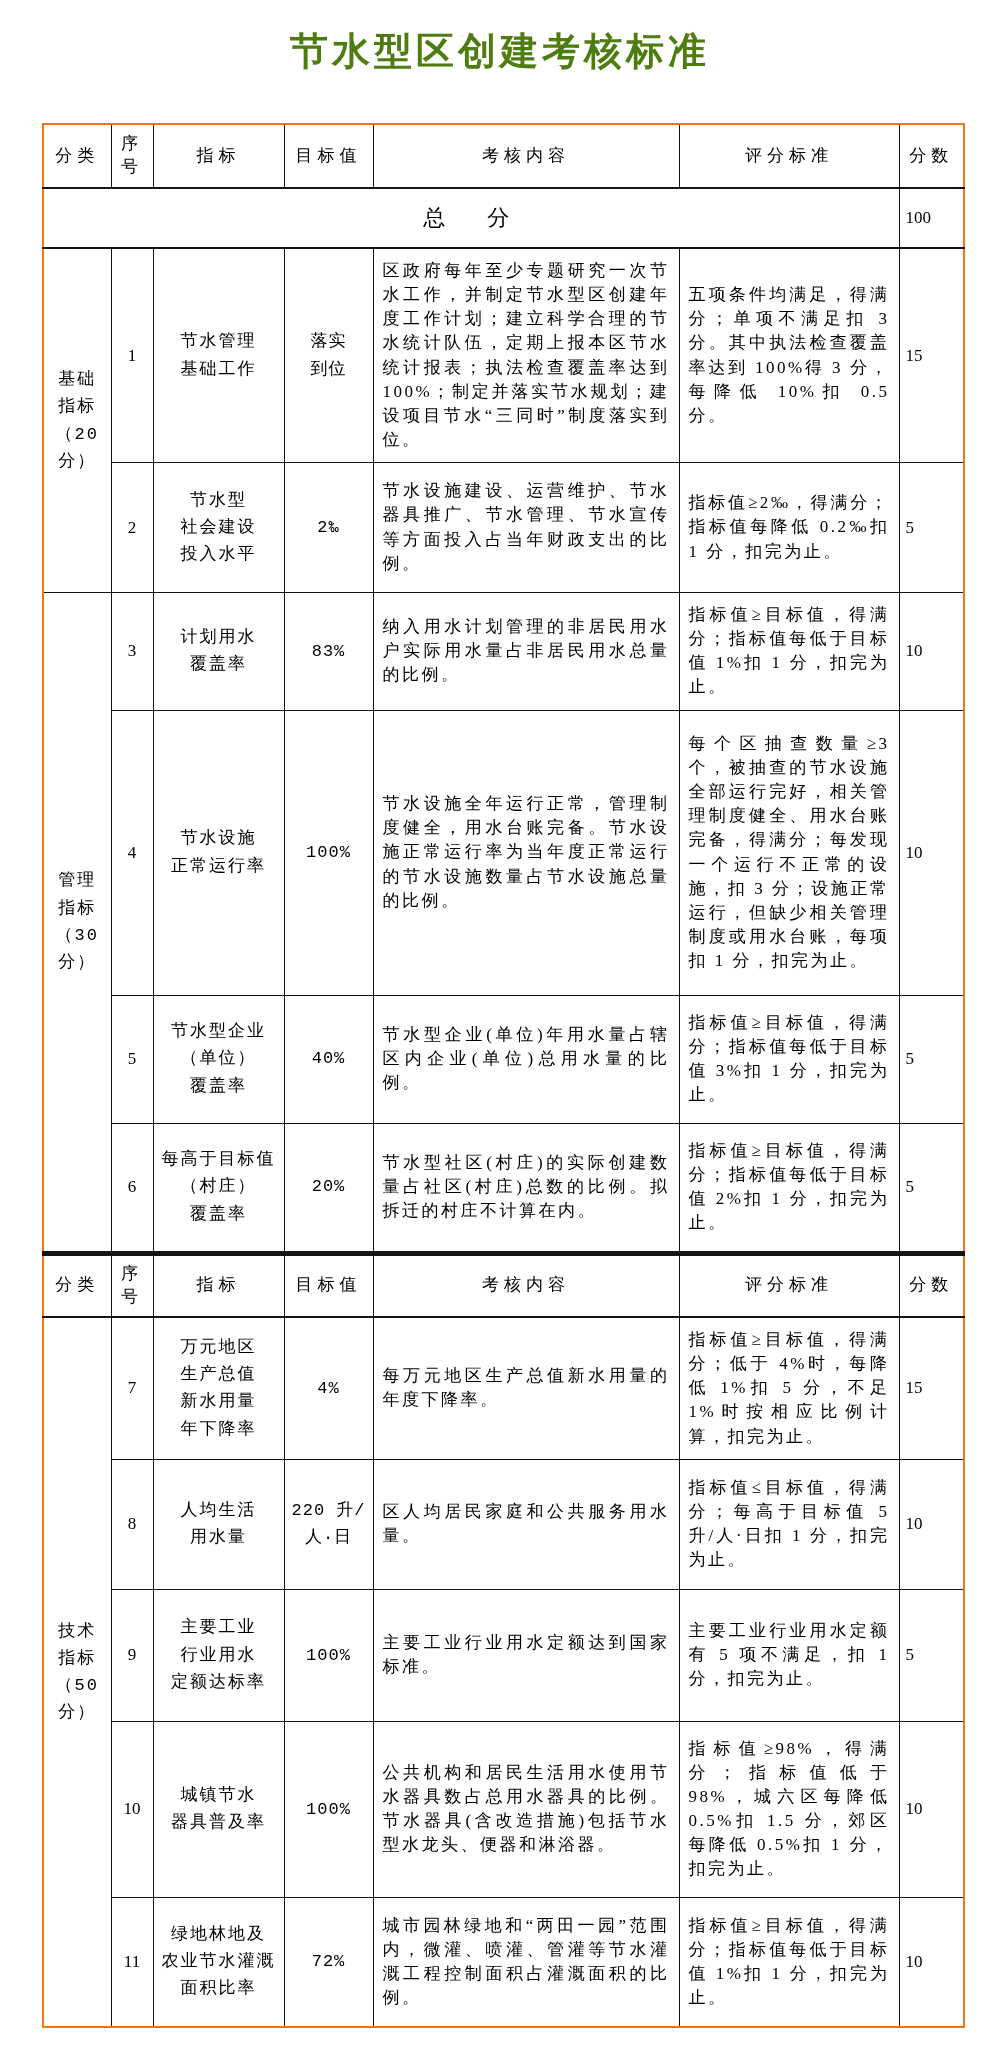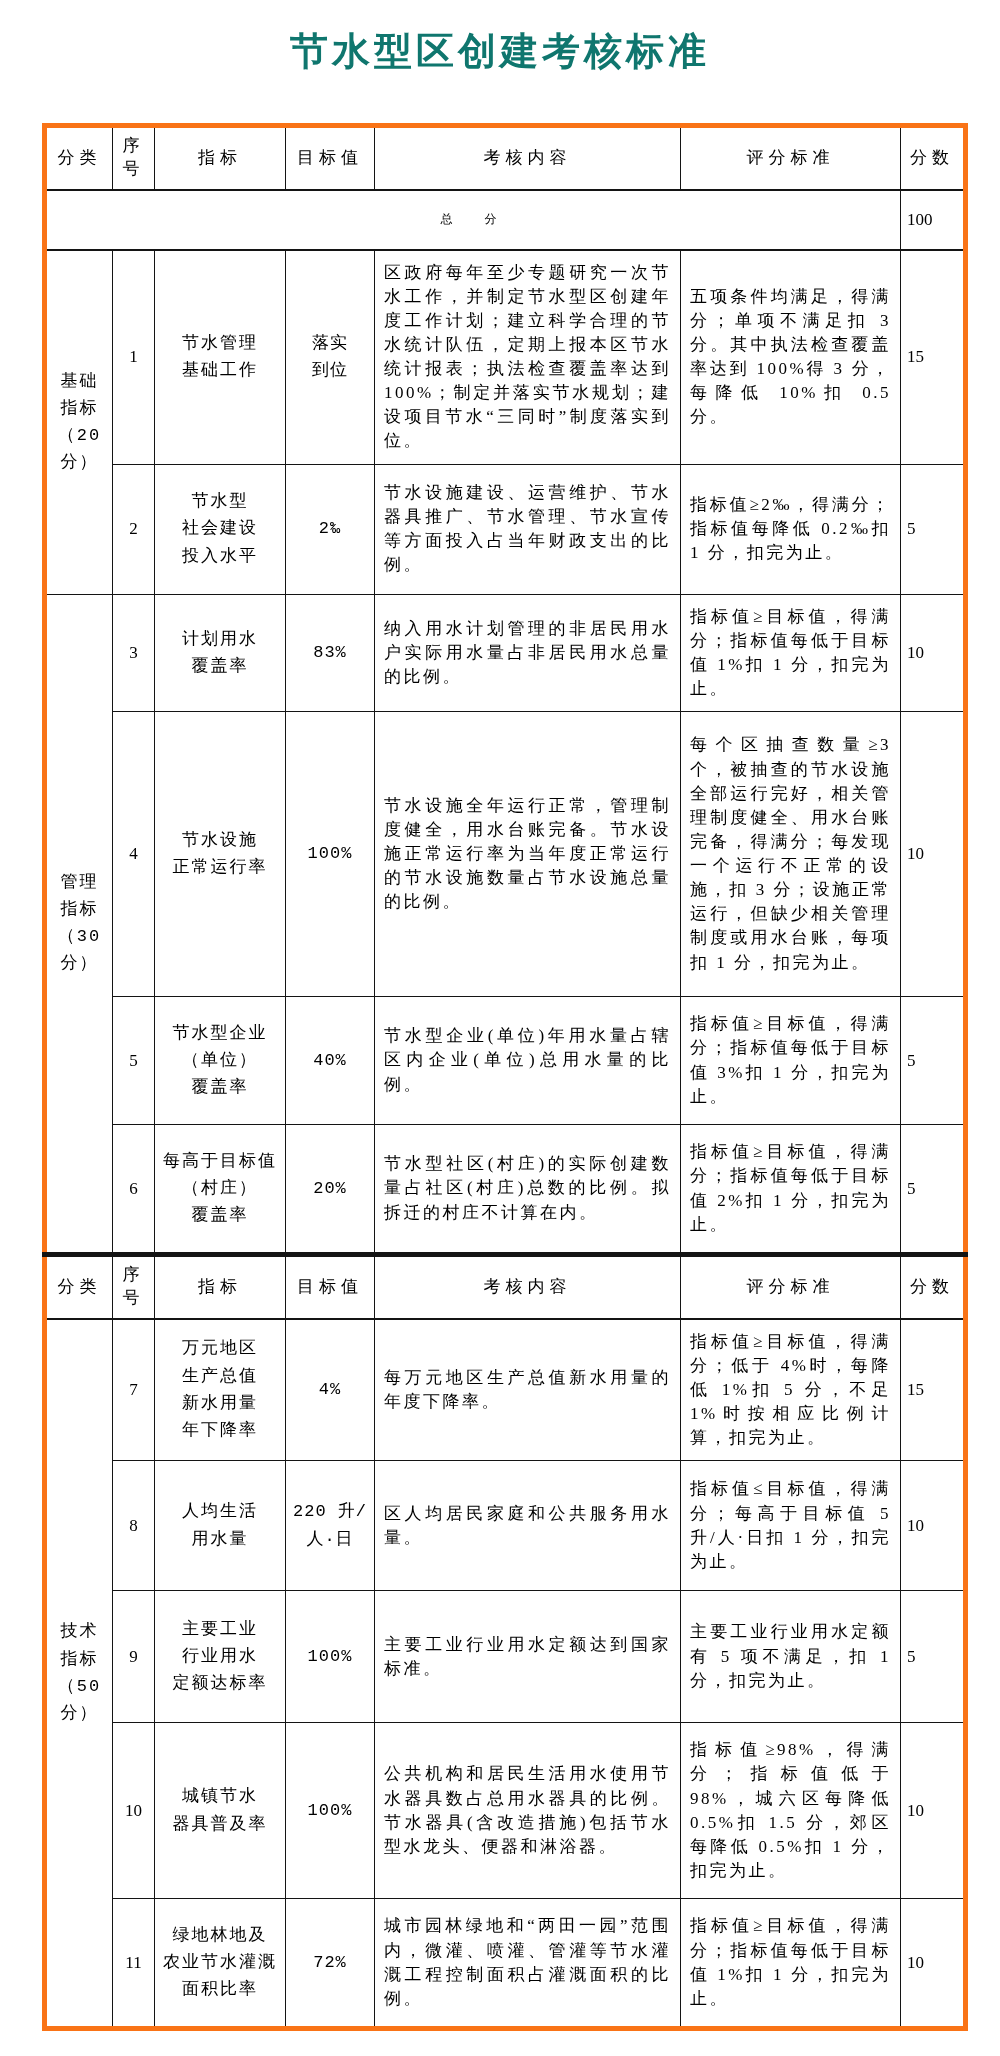--- a/index.html
+++ b/index.html
@@ -3,47 +3,47 @@
 <meta charset="utf-8">
 <style>
   html,body{margin:0;padding:0;}
   body{
     width:1000px;height:2056px;background:#ffffff;color:#000;
     font-family:"Liberation Serif","DejaVu Serif",serif;
     -webkit-font-smoothing:antialiased;
   }
   .page-title{
     text-align:center;font-size:38px;font-weight:bold;letter-spacing:4px;
-    margin:26px 0 0 0;padding:0;color:#0f766e;
+    margin:26px 0 0 0;padding:0;color:#4d7c0f;
   }
   table.assess{
     border-collapse:collapse;table-layout:fixed;
     width:921px;margin:46px 0 0 42px;
-    border:5px solid #f97316;
+    border:2px solid #f97316;
   }
   th,td{
     border:1px solid #141414;vertical-align:middle;
     font-size:17px;padding:4px 6px;box-sizing:border-box;color:#000;
     overflow:hidden;
   }
   th{font-weight:normal;letter-spacing:5px;text-align:center;line-height:1.35;}
   tr.hdr th{border-bottom:2px solid #141414;height:64px;}
   tr.hdr2 th{border-top:5px solid #141414;border-bottom:2px solid #141414;height:64px;}
   tr.total td{border-bottom:2px solid #141414;height:60px;}
   .center{text-align:center;}
   .prewrap{white-space:pre-line;font-family:Liberation Mono, monospace;}
   .cat{letter-spacing:2px;line-height:1.6;}
   .ind{letter-spacing:2px;line-height:1.6;}
   .tgt{letter-spacing:1px;line-height:1.6;}
   .just{
     text-align:justify;text-justify:inter-character;
     letter-spacing:2.5px;line-height:1.42;padding:10px 9px;
   }
   .score{text-align:left;letter-spacing:0;}
-  .total-label{font-size:12px;letter-spacing:10px;}
+  .total-label{font-size:22px;letter-spacing:10px;}
 </style>
 </head>
 <body>
 
 <h1 class="page-title">节水型区创建考核标准</h1>
 
 <table class="assess">
   <colgroup>
     <col style="width:68px">
       <col style="width:42px">

